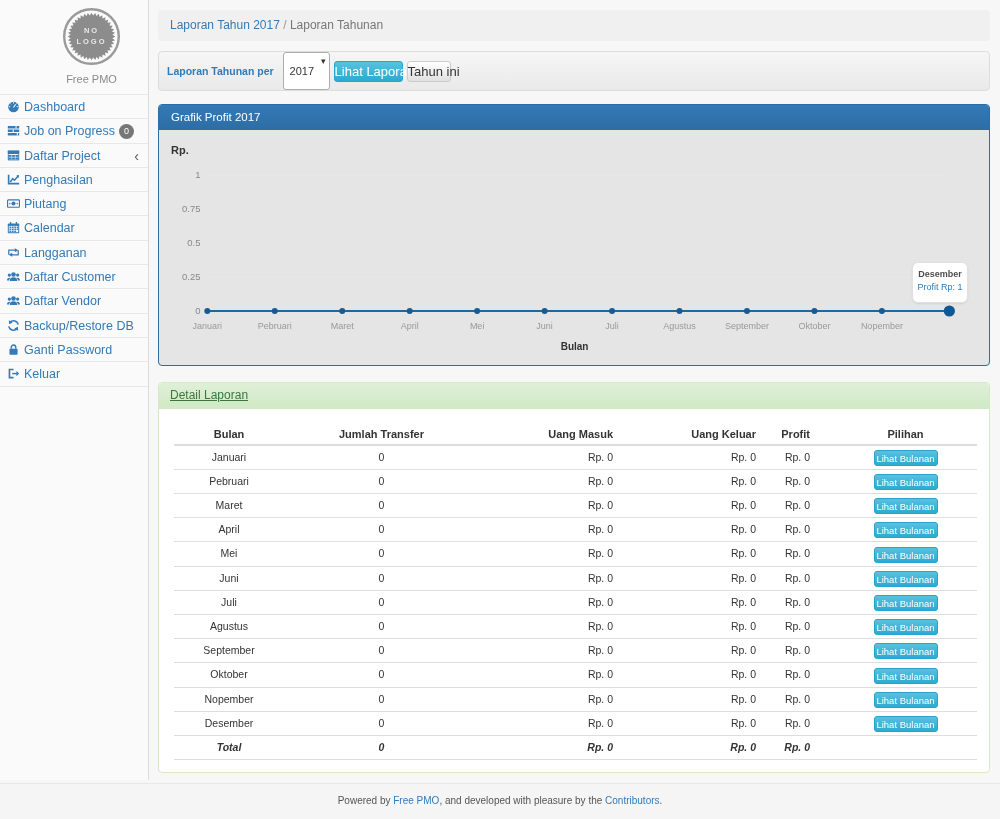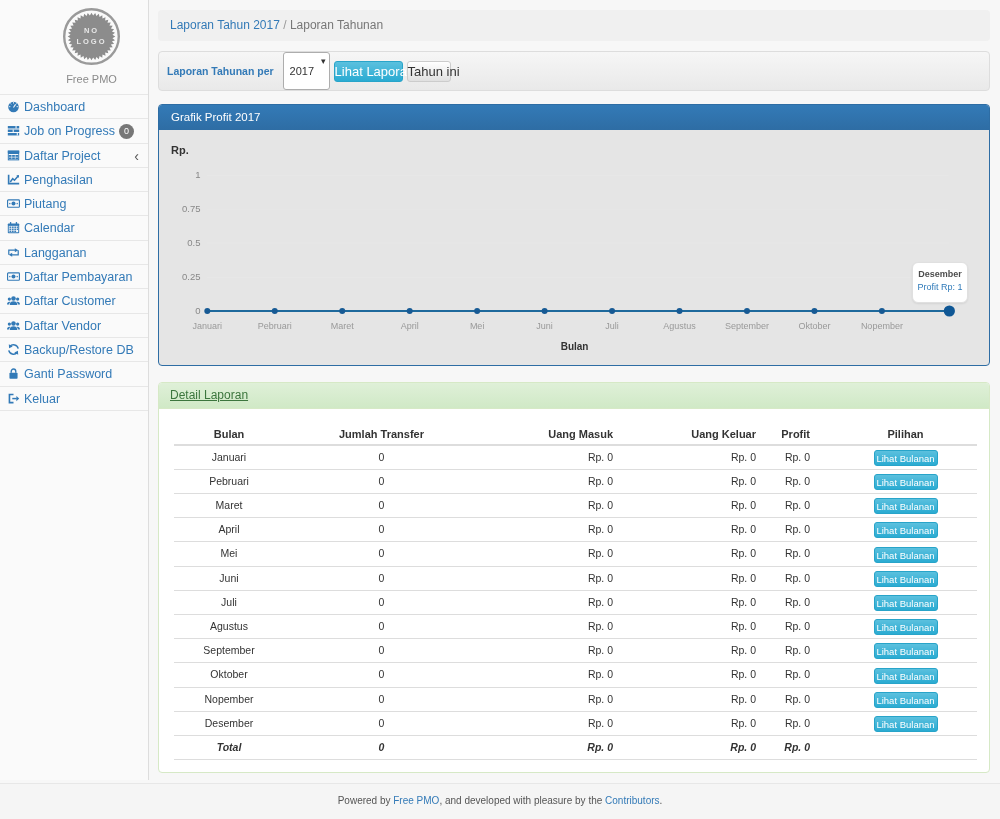--- a/index.html
+++ b/index.html
@@ -154,28 +154,20 @@
             </g>
           </svg>Calendar</a>
       </li>
       <li>
         <a href="#"><svg width="13" height="13" viewBox="0 0 16 16">
             <path d="M2.2 10.8 L2.2 5.2 L10 5.2" fill="none" stroke="#337ab7" stroke-width="1.5"></path>
             <path d="M9.6 2.7 L13.9 5.2 L9.6 7.7 Z" fill="#337ab7"></path>
             <path d="M13.8 5.2 L13.8 10.8 L6 10.8" fill="none" stroke="#337ab7" stroke-width="1.5"></path>
             <path d="M6.4 8.3 L2.1 10.8 L6.4 13.3 Z" fill="#337ab7"></path>
           </svg>Langganan</a>
-      </li>
-      <li>
-        <a href="#"><svg width="13" height="13" viewBox="0 0 16 16">
-            <rect x="0.7" y="3.6" width="14.6" height="9" rx="1" fill="none" stroke="#337ab7" stroke-width="1.4"></rect>
-            <circle cx="8" cy="8.1" r="2.5" fill="#337ab7"></circle>
-            <rect x="2.7" y="7.3" width="1.5" height="1.6" fill="#337ab7"></rect>
-            <rect x="11.8" y="7.3" width="1.5" height="1.6" fill="#337ab7"></rect>
-          </svg>Daftar Pembayaran</a>
       </li>
       <li>
         <a href="#"><svg width="13" height="13" viewBox="0 0 16 16">
             <circle cx="8" cy="5.6" r="2.8" fill="#337ab7"></circle>
             <path d="M3.4 13.6 C3.4 10.2 5.4 9 8 9 C10.6 9 12.6 10.2 12.6 13.6 Z" fill="#337ab7"></path>
             <circle cx="2.9" cy="6.3" r="2" fill="#337ab7"></circle>
             <path d="M0 13 C0 10.5 1.3 9.4 3 9.4 C3.5 9.4 4 9.5 4.4 9.8 C3.2 10.7 2.6 12 2.6 13 Z" fill="#337ab7"></path>
             <circle cx="13.1" cy="6.3" r="2" fill="#337ab7"></circle>
             <path d="M16 13 C16 10.5 14.7 9.4 13 9.4 C12.5 9.4 12 9.5 11.6 9.8 C12.8 10.7 13.4 12 13.4 13 Z" fill="#337ab7"></path>
           </svg>Daftar Customer</a>

